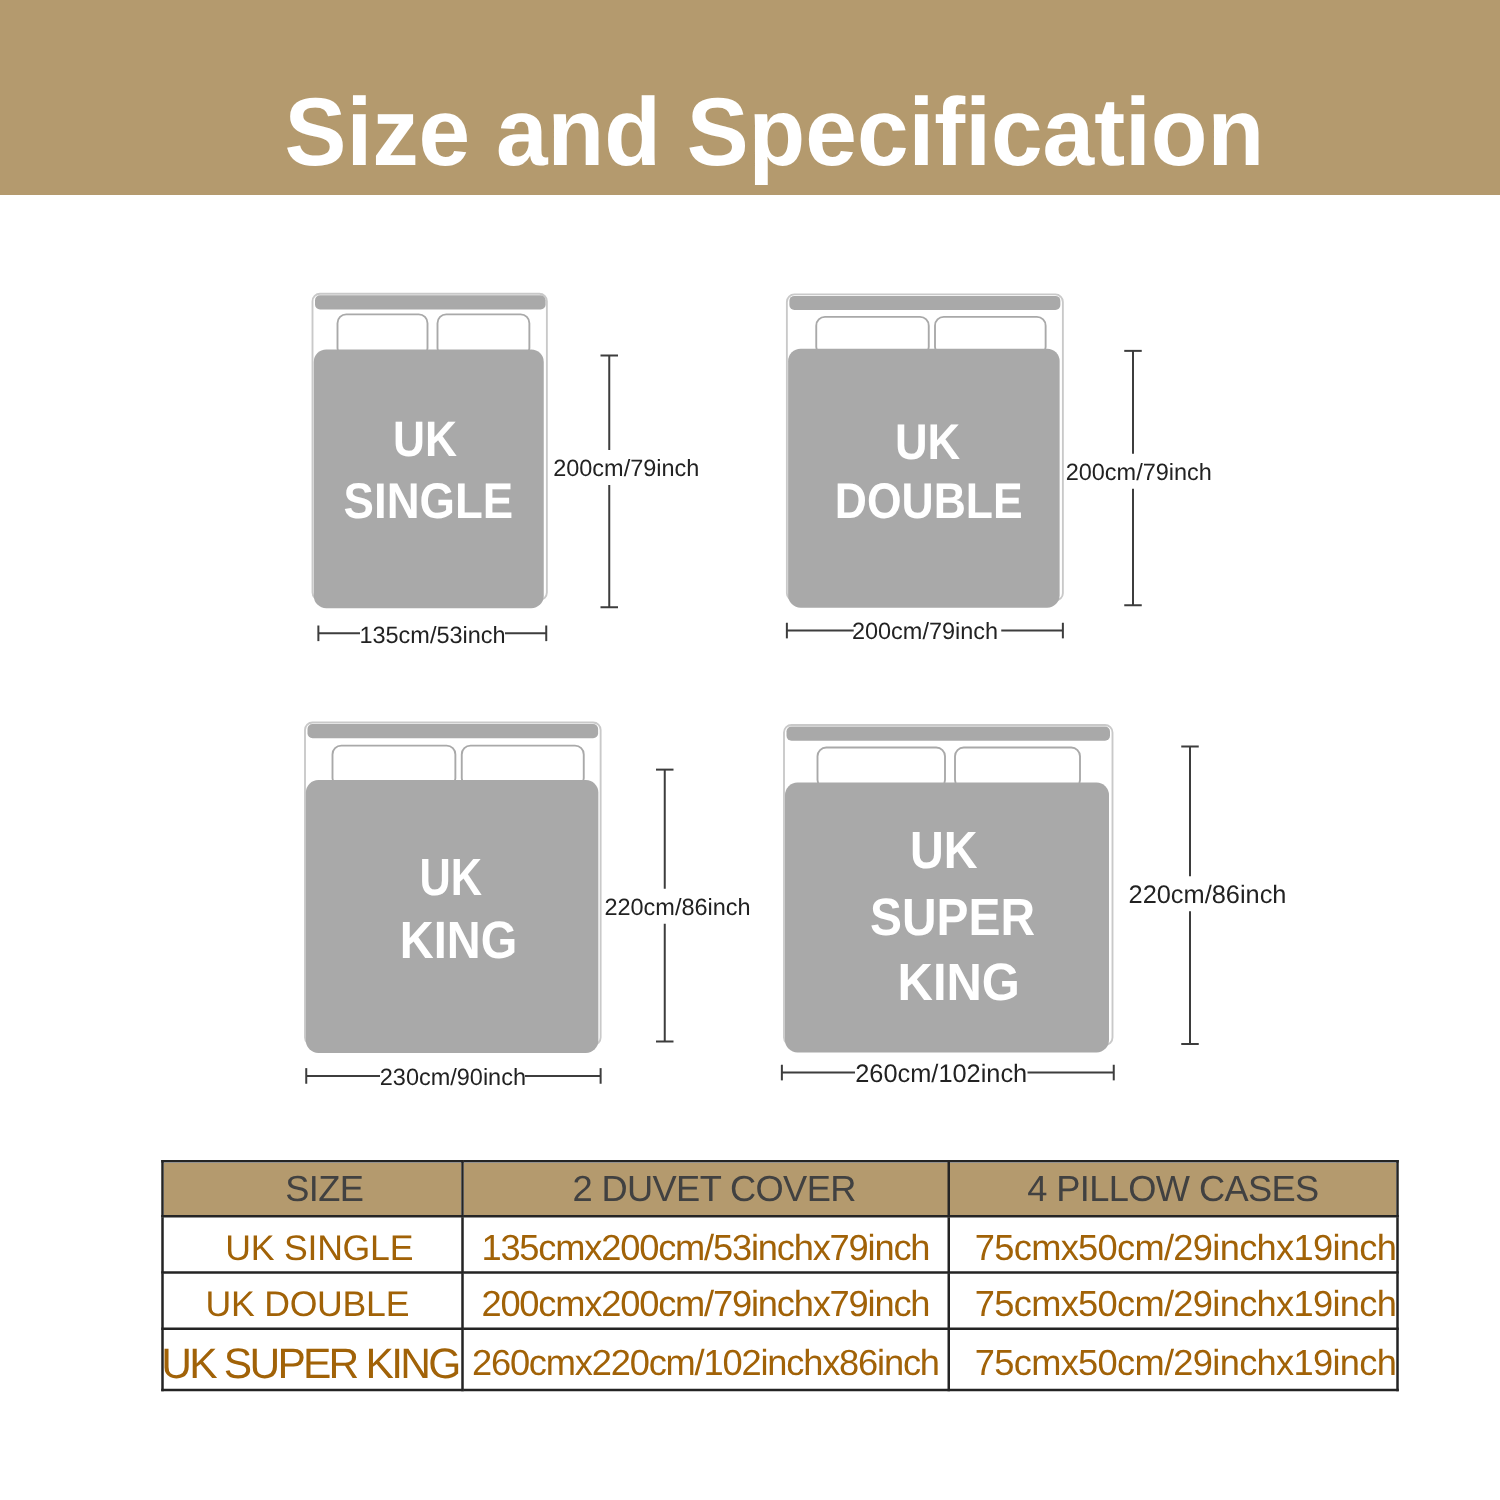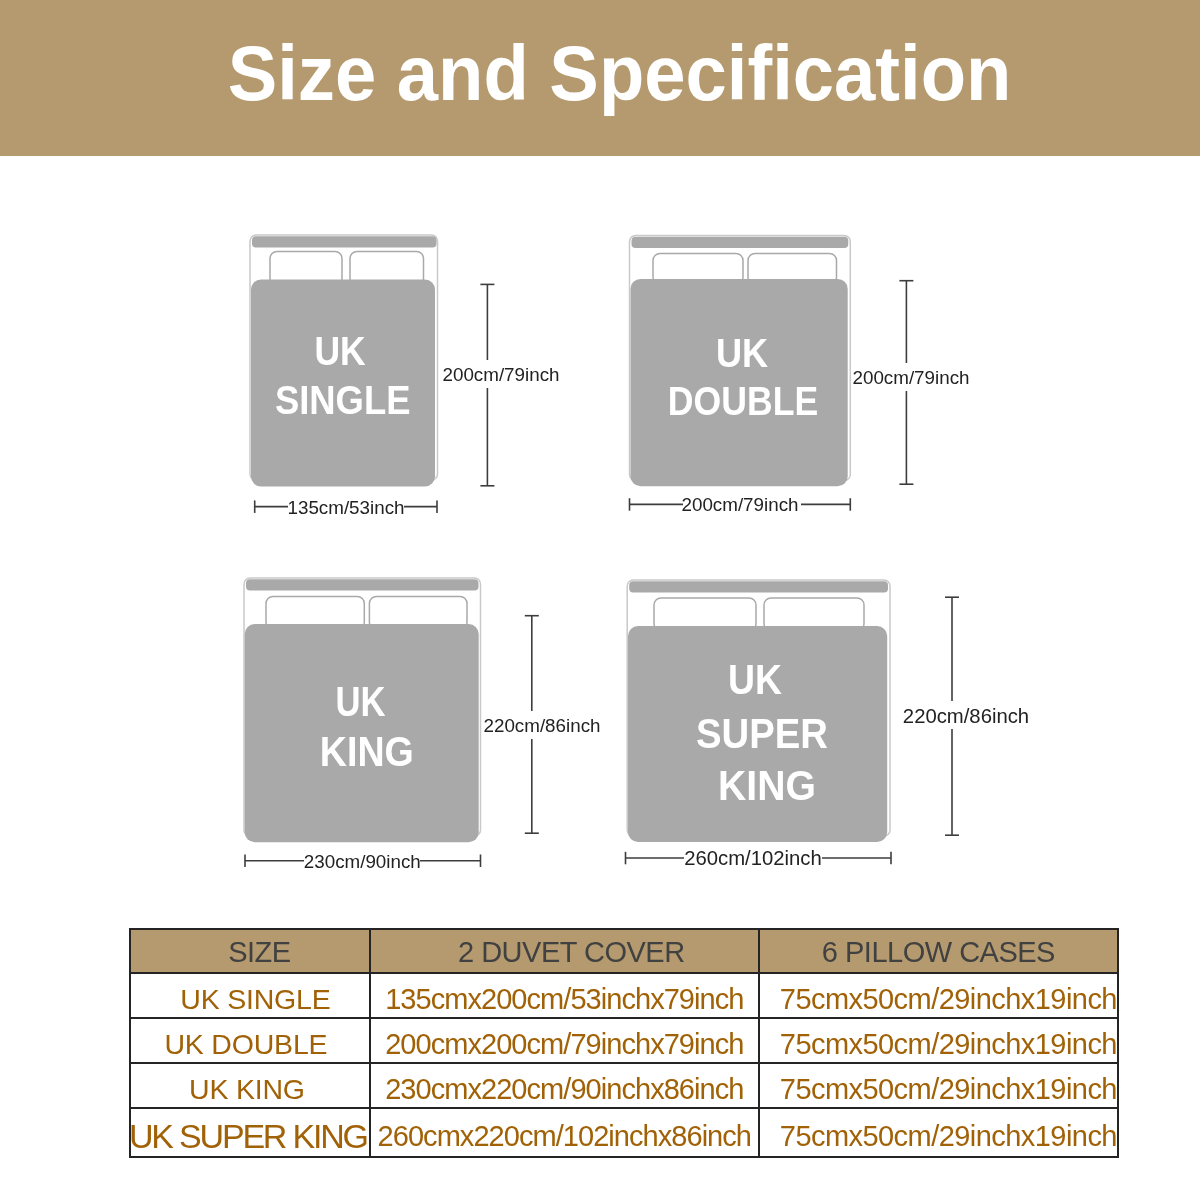--- a/index.html
+++ b/index.html
@@ -1,18 +1,18 @@
 <!DOCTYPE html>
 <html><head>
 <meta charset="utf-8">
 <style>
 html,body{margin:0;padding:0;width:1200px;height:1200px;background:#fff;
   font-family:"Liberation Sans",sans-serif;}
 .banner{position:absolute;left:0;top:0;width:1200px;height:156px;background:#b49a6e;
-  display:flex;align-items:center;justify-content:center;}
+  display:flex;align-items:flex-end;justify-content:center;}
 .banner span{color:#fff;font-weight:bold;font-size:77px;position:relative;top:-5px;left:19px;display:inline-block;transform:scaleX(0.964);}
 #beds{position:absolute;left:0;top:0;}
 table{position:absolute;left:129px;top:928px;border-collapse:collapse;table-layout:fixed;
   font-family:Liberation Sans, sans-serif;}
 td{border:2px solid #242424;text-align:center;vertical-align:middle;padding:8px 0 0 0;
   color:#a16207;font-size:29px;letter-spacing:-0.95px;overflow:hidden;white-space:nowrap;}
 tr.h td{background:#b49a6e;font-size:29px;color:#414141;letter-spacing:-0.5px;padding-top:3px;}
 td.c1{font-size:28.5px;letter-spacing:-0.2px;}
 td.sk{font-size:34px;letter-spacing:-2.2px;}
 td.p3{letter-spacing:-0.55px;padding-left:20px;}
@@ -121,36 +121,31 @@
     </g>
     <rect x="684" y="845.5" width="138" height="25" fill="#fff"></rect>
     <text x="753" y="865.4" fill="#222" font-size="20.3" text-anchor="middle">260cm/102inch</text>
   </g>
 </svg>
 <table>
   <tbody>
       <tr class="h" style="height:44px">
     <td style="width:201px"><span style="position:relative;left:9.5px">SIZE</span></td>
     <td style="width:387px"><span style="position:relative;left:7px">2 DUVET COVER</span></td>
-    <td style="width:350px">6 PILLOW CASES</td>
+    <td style="width:350px">4 PILLOW CASES</td>
   </tr>
   <tr style="height:45px">
         <td class="c1"><span style="position:relative;left:5.5px">UK SINGLE</span></td>
         <td>135cmx200cm/53inchx79inch</td>
         <td class="p3">75cmx50cm/29inchx19inch</td>
       </tr>
   <tr style="height:45px">
         <td class="c1"><span style="position:relative;left:-4px">UK DOUBLE</span></td>
         <td>200cmx200cm/79inchx79inch</td>
         <td class="p3">75cmx50cm/29inchx19inch</td>
       </tr>
-  <tr style="height:45px">
-        <td class="c1"><span style="position:relative;left:-3px">UK KING</span></td>
-        <td>230cmx220cm/90inchx86inch</td>
-        <td class="p3">75cmx50cm/29inchx19inch</td>
-      </tr>
   <tr style="height:44px">
         <td class="sk"><span style="position:relative;left:-2px">UK SUPER KING</span></td>
         <td>260cmx220cm/102inchx86inch</td>
         <td class="p3">75cmx50cm/29inchx19inch</td>
       </tr>
 </tbody>
   </table>
 
 </body></html>

